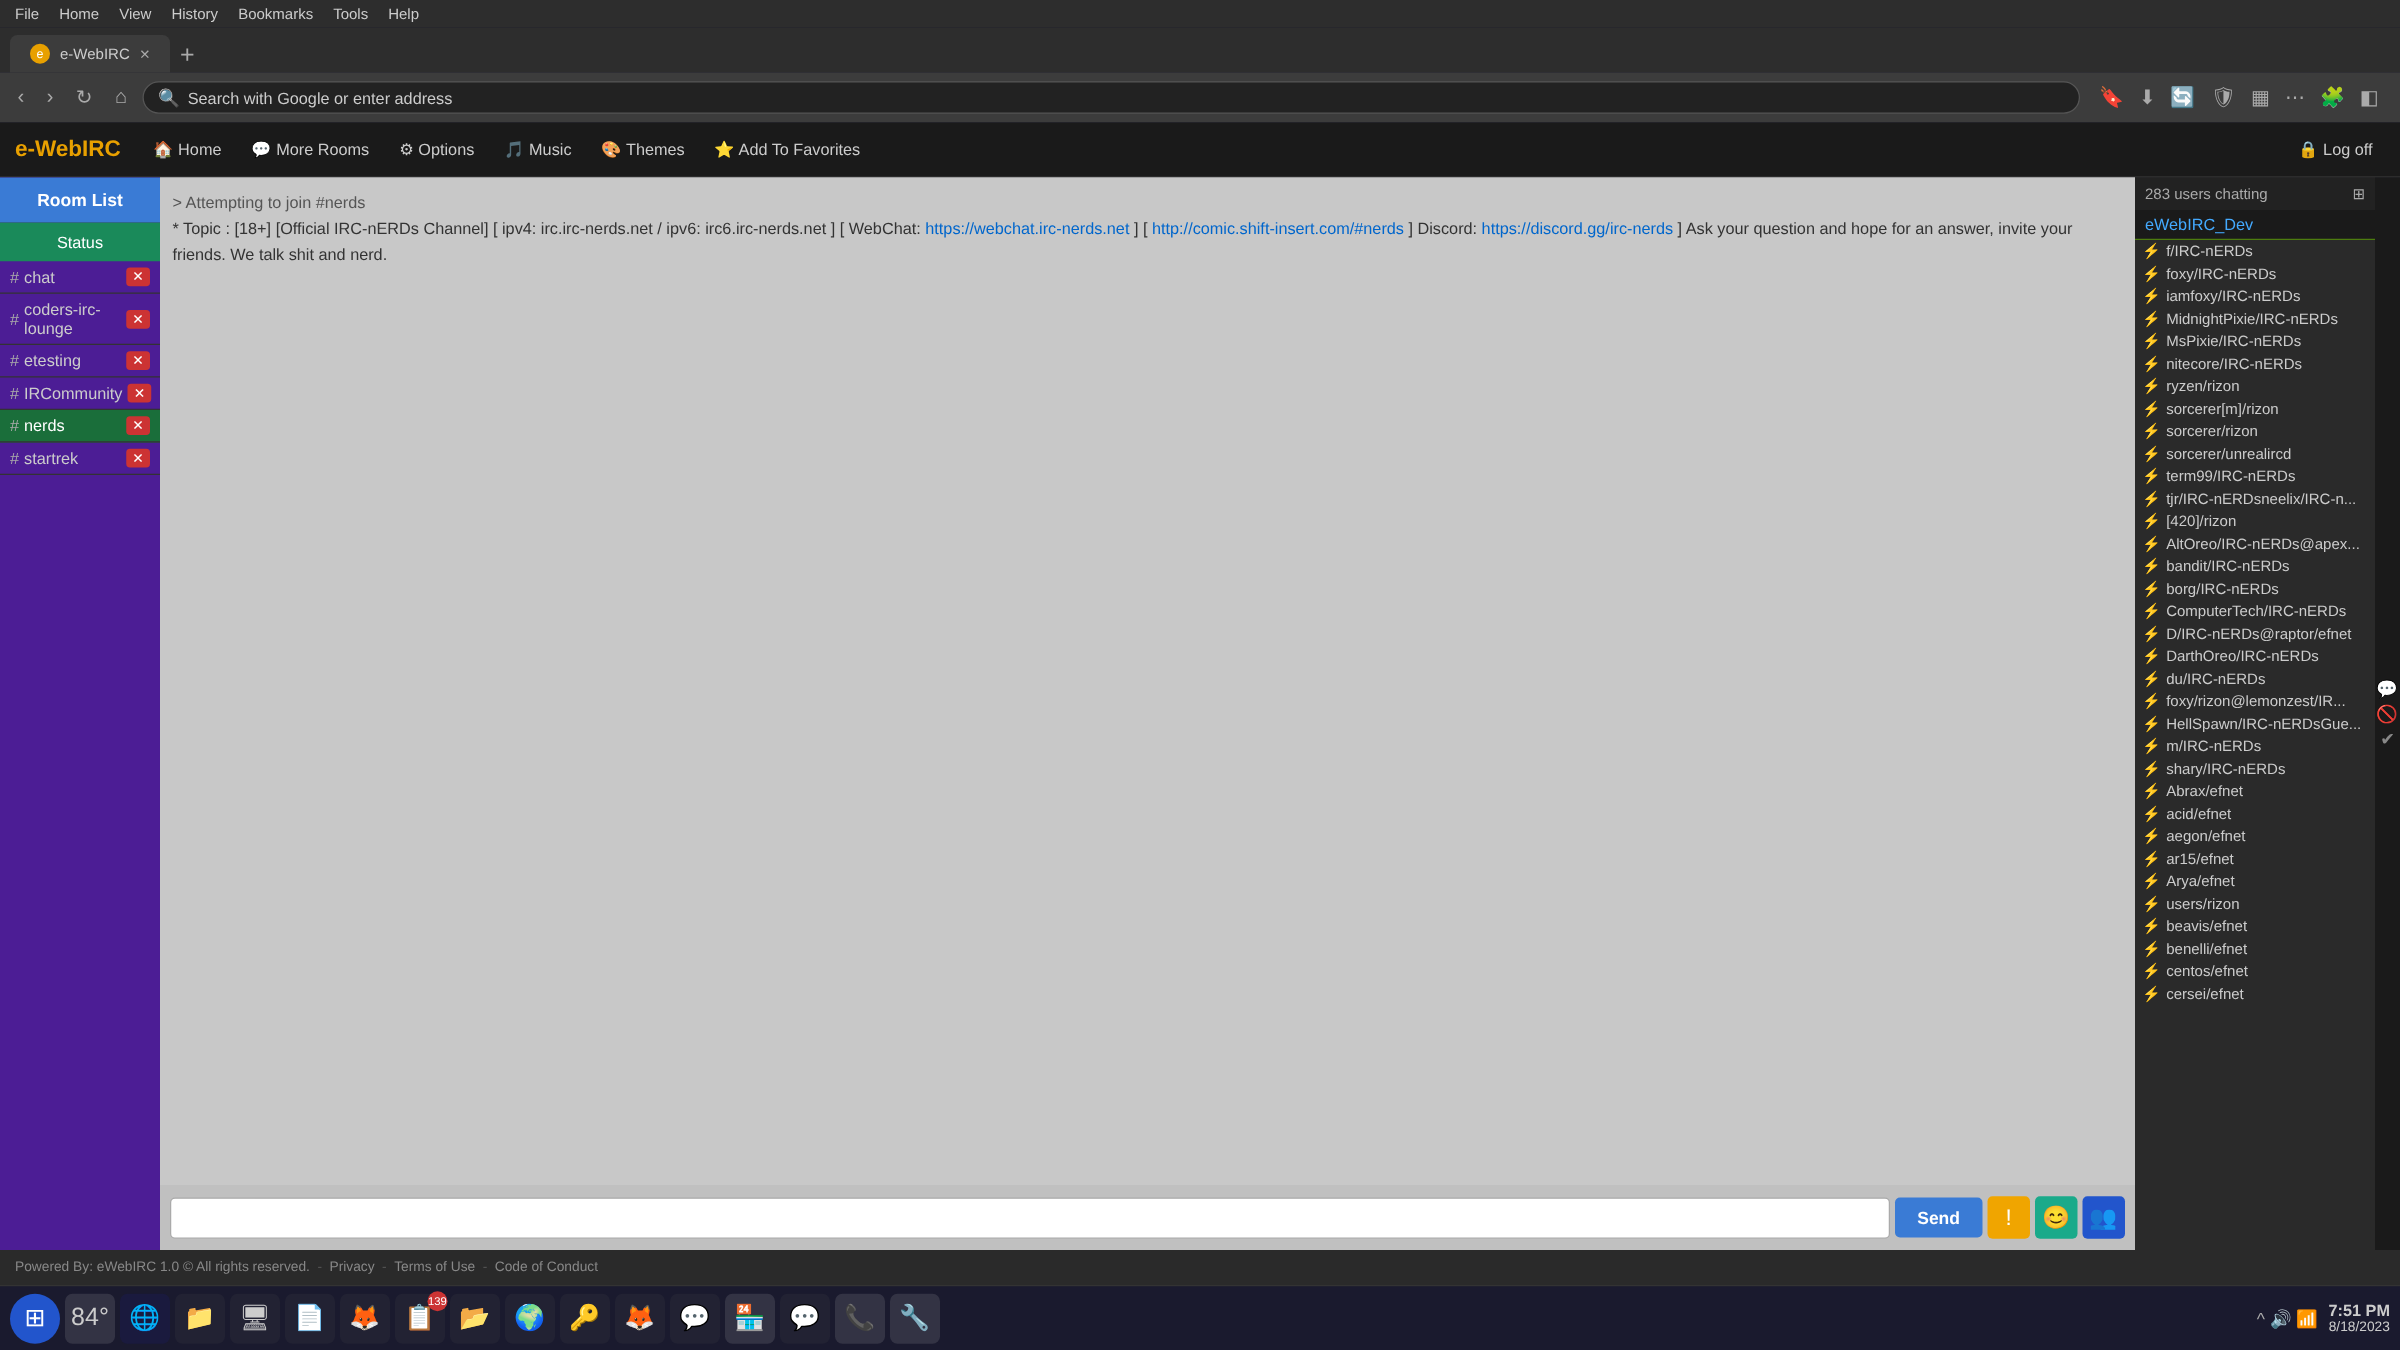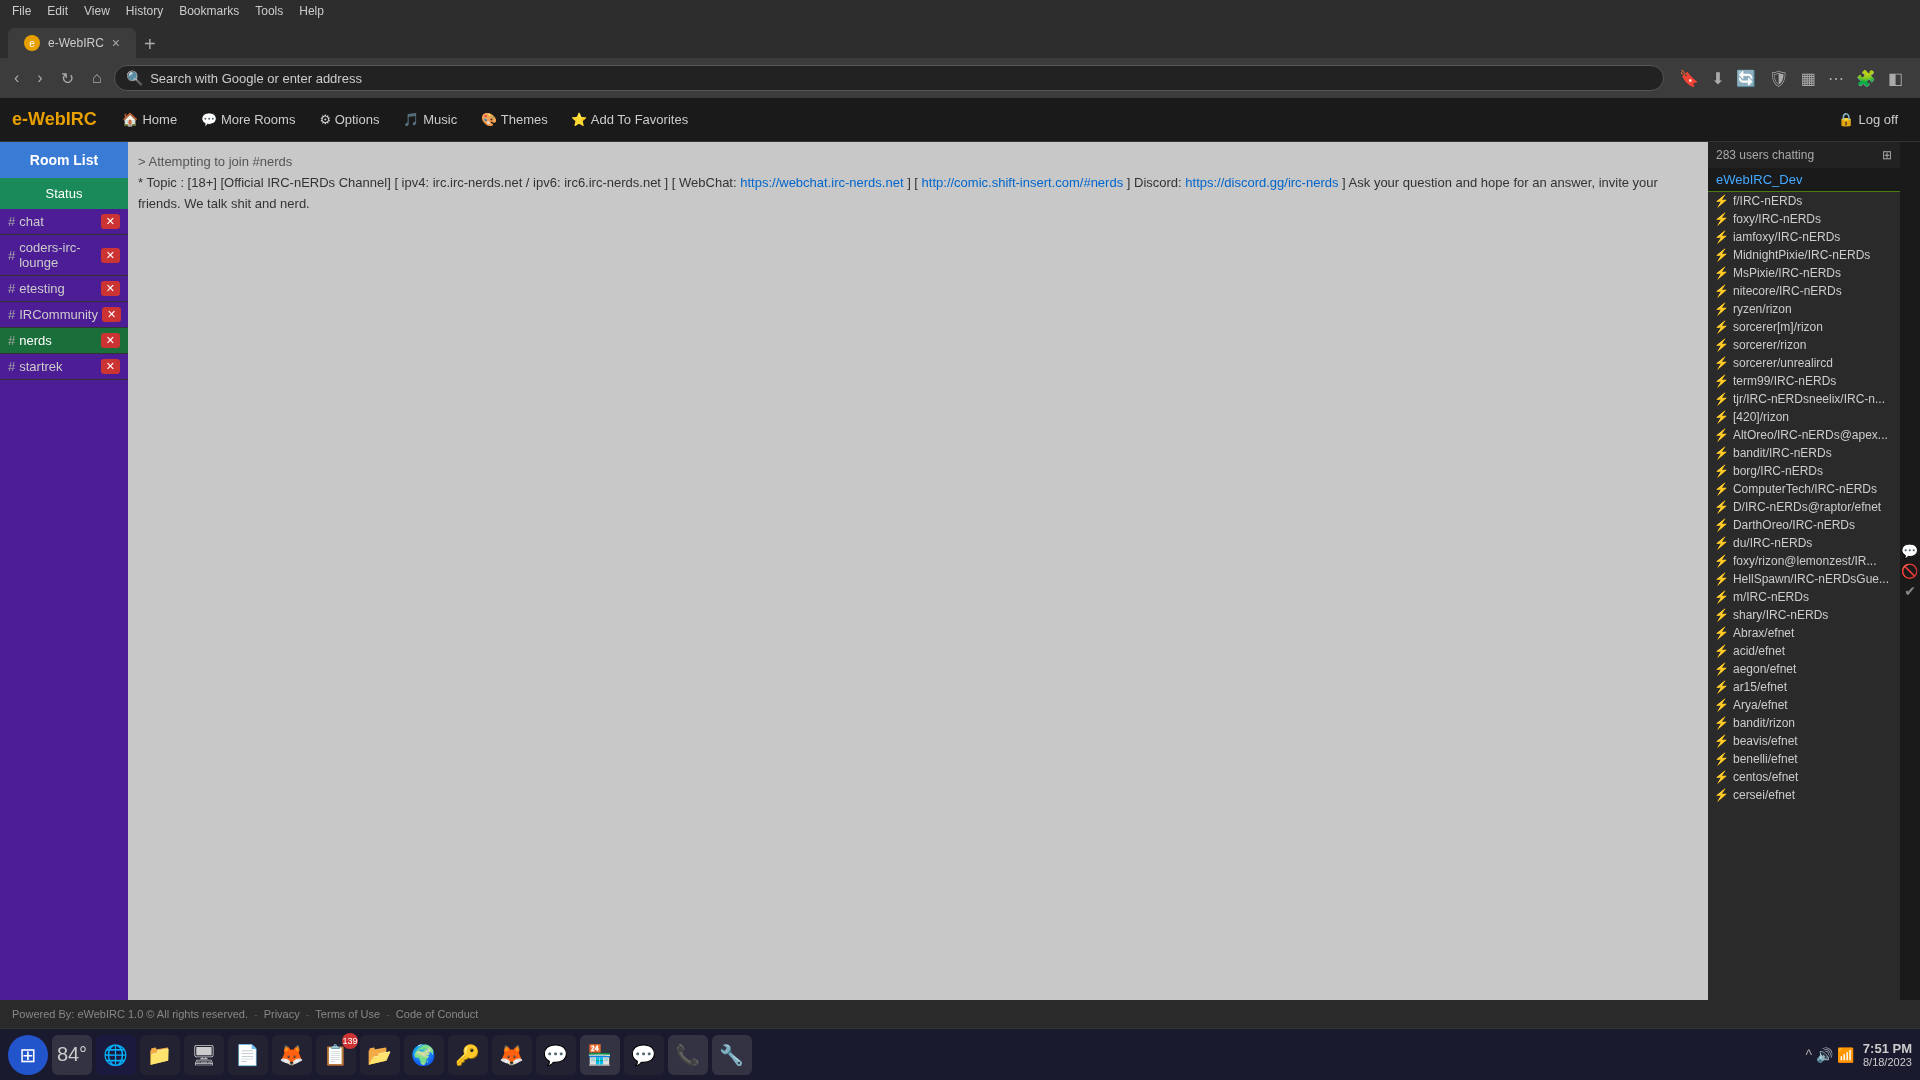--- a/index.html
+++ b/index.html
@@ -87,21 +87,21 @@
     .browser-toolbar { display: flex; align-items: center; gap: 6px; padding: 0 6px; }
     .toolbar-icon-btn { background: none; border: none; color: #aaa; font-size: 16px; cursor: pointer; padding: 3px; }
 
     .chat-input-container { display: flex; height: 52px; background: #c0c0c0; align-items: center; padding: 4px 8px; gap: 4px; }
   </style>
 </head>
 <body>
 
 <div class="menu-bar">
   <span>File</span>
-  <span>Edit</span>
+  <span>Home</span>
   <span>View</span>
   <span>History</span>
   <span>Bookmarks</span>
   <span>Tools</span>
   <span>Help</span>
 </div>
 
 <div class="tab-bar">
   <div class="tab active">
     <div class="tab-icon">e</div>
@@ -186,20 +186,27 @@
       <div class="info">&gt; Attempting to join #nerds</div>
       <div class="topic">
         * Topic : [18+] [Official IRC-nERDs Channel] [ ipv4: irc.irc-nerds.net / ipv6: irc6.irc-nerds.net ] [ WebChat: 
         <a href="#">https://webchat.irc-nerds.net</a> 
         ] [ <a href="#">http://comic.shift-insert.com/#nerds</a> 
         ] Discord: <a href="#">https://discord.gg/irc-nerds</a> 
         ] Ask your question and hope for an answer, invite your friends. We talk shit and nerd.
       </div>
     </div>
 
+    <div class="chat-input-container">
+      <input class="chat-input" type="text" placeholder="" style="">
+      <button class="send-btn">Send</button>
+      <button class="toolbar-btn yellow">!</button>
+      <button class="toolbar-btn teal">😊</button>
+      <button class="toolbar-btn blue">👥</button>
+    </div>
   </div>
 
   <div class="users-panel">
     <div class="users-header">
       <span>283 users chatting</span>
       <button class="expand-btn">⊞</button>
     </div>
     <div style="padding: 4px 8px; background: #1a1a1a; border-bottom: 1px solid #4d7c0f;">
       <span class="channel-name-label" style="color: #4af; font-size: 13px;">eWebIRC_Dev</span>
     </div>
@@ -315,21 +322,21 @@
       <div class="user-item">
           <span class="user-icon gray">⚡</span>
           <span>ar15/efnet</span>
         </div>
       <div class="user-item">
           <span class="user-icon gray">⚡</span>
           <span>Arya/efnet</span>
         </div>
       <div class="user-item">
           <span class="user-icon gray">⚡</span>
-          <span>bandit/rizon</span>
+          <span>users/rizon</span>
         </div>
       <div class="user-item">
           <span class="user-icon gray">⚡</span>
           <span>beavis/efnet</span>
         </div>
       <div class="user-item">
           <span class="user-icon gray">⚡</span>
           <span>benelli/efnet</span>
         </div>
       <div class="user-item">

